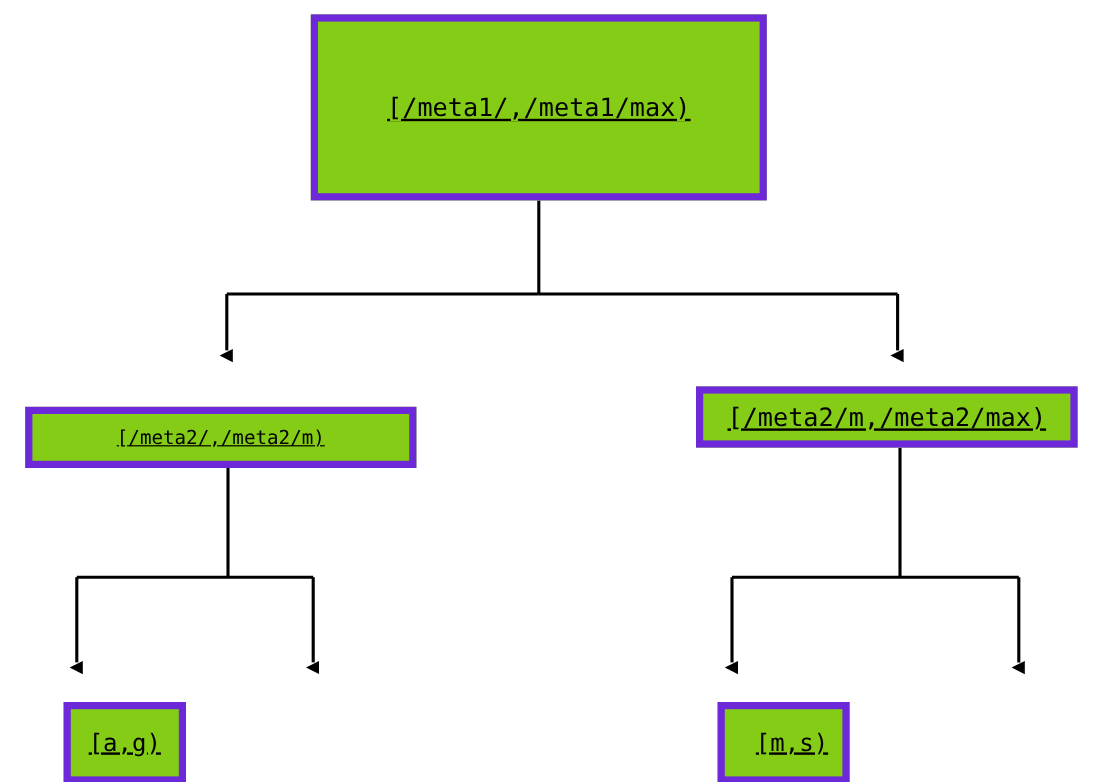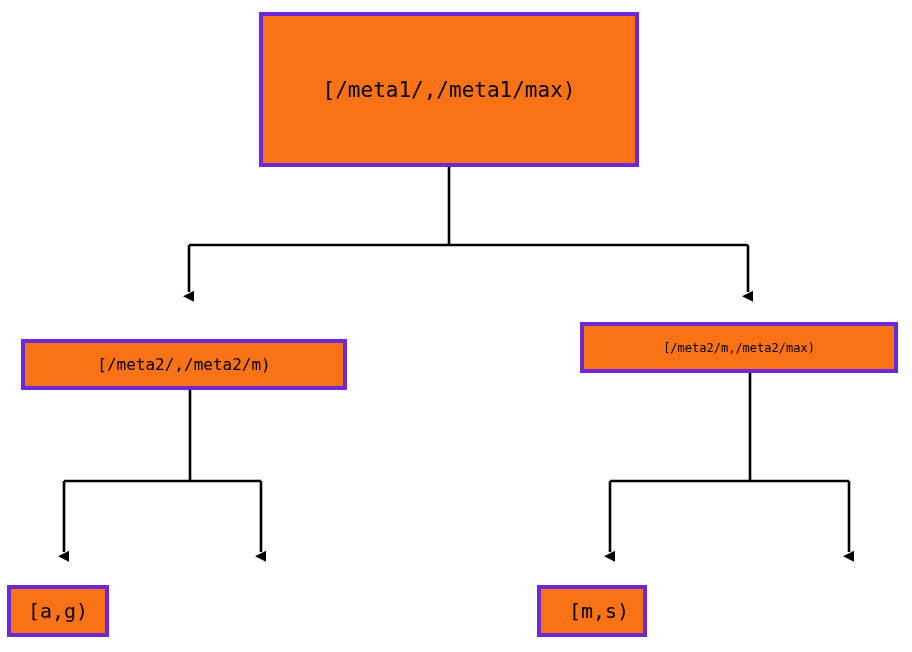--- a/index.html
+++ b/index.html
@@ -18,58 +18,60 @@
   #edge-layer {
     position: absolute;
     left: 0;
     top: 0;
     width: 912px;
     height: 652px;
   }
   .node {
     position: absolute;
     box-sizing: border-box;
-    border: 4px solid #6d28d9;
-    background: #f97316;
+    border: 6px solid #6d28d9;
+    background: #84cc16;
     display: flex;
     align-items: center;
     justify-content: center;
     color: #000000;
     white-space: pre;
     letter-spacing: 0px;
+    text-decoration: underline;
   }
   .node-root {
     left: 259px;
     top: 12px;
     width: 380px;
     height: 155px;
     font-size: 21px;
   }
   .node-mid-left {
     left: 21px;
     top: 339px;
     width: 326px;
     height: 51px;
     font-size: 16px;
   }
   .node-mid-right {
     left: 580px;
     top: 322px;
     width: 318px;
     height: 51px;
-    font-size: 12px;
+    font-size: 21px;
   }
   .node-leaf {
     top: 585px;
-    height: 52px;
+    height: 68px;
     font-size: 20px;
+    margin-left: 46px;
   }
   .leaf-ag   { left: 7px;   width: 102px; }
   .leaf-gm   { left: 209px; width: 102px; }
-  .leaf-ms   { left: 537px; width: 110px; padding-left: 14px; }
+  .leaf-ms   { left: 552px; width: 110px; padding-left: 14px; }
   .leaf-smax { left: 778px; width: 125px; }
 </style>
 </head>
 <body>
 
 <div id="diagram-root">
 
   <svg id="edge-layer" viewBox="0 0 912 652" width="912" height="652" xmlns="http://www.w3.org/2000/svg">
     <defs>
       <marker id="arrow-down" markerWidth="12" markerHeight="12" refX="1.2" refY="5" orient="auto" markerUnits="userSpaceOnUse">

